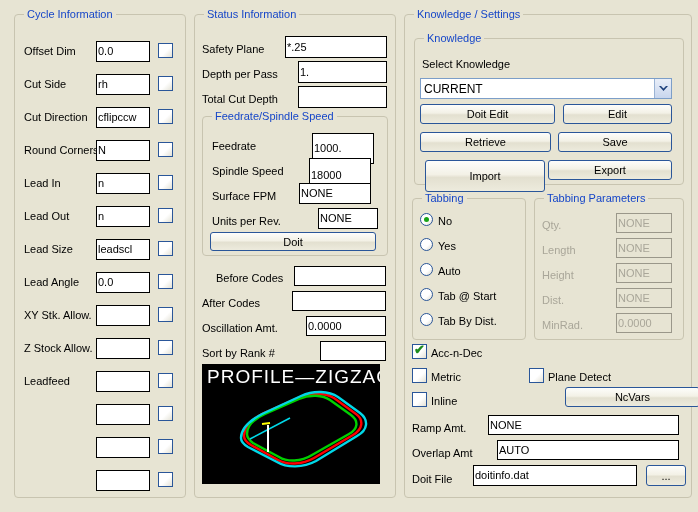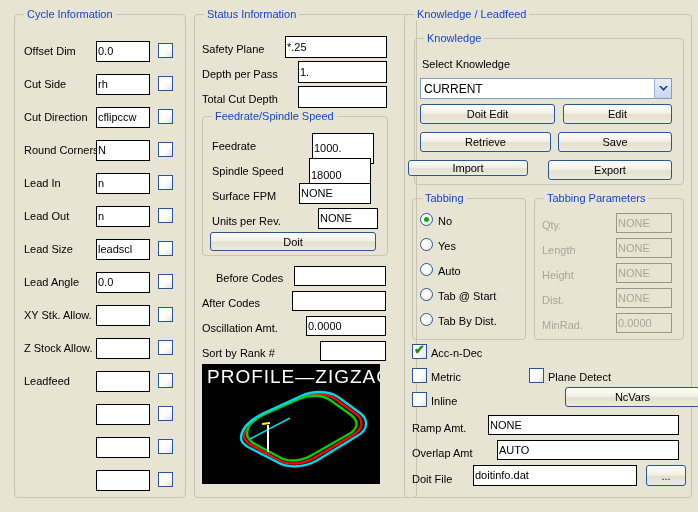--- a/index.html
+++ b/index.html
@@ -214,21 +214,21 @@
     <div class="fld" style="left:96px; top:404px; width:54px; height:21px;"></div>
     <div class="cbx" style="left:158px; top:406px;"></div>
 
     <div class="fld" style="left:96px; top:437px; width:54px; height:21px;"></div>
     <div class="cbx" style="left:158px; top:439px;"></div>
 
     <div class="fld" style="left:96px; top:470px; width:54px; height:21px;"></div>
     <div class="cbx" style="left:158px; top:472px;"></div>
   </div>
 
-  <div class="group" style="left:194px; top:14px; width:200px; height:482px;padding-left:21px;">
+  <div class="group" style="left:194px; top:14px; width:200px; height:482px;">
     <span class="legend">Status Information</span>
   </div>
 
   <span class="lbl" style="left:202px; top:43px;">Safety Plane</span>
   <div class="fld" style="left:285px; top:36px; width:102px; height:22px;">*.25</div>
 
   <span class="lbl" style="left:202px; top:68px;">Depth per Pass</span>
   <div class="fld" style="left:298px; top:61px; width:89px; height:22px;">1.</div>
 
   <span class="lbl" style="left:202px; top:93px;">Total Cut Depth</span>
@@ -272,21 +272,21 @@
         <path d="M45 70 C 45 62, 52 55, 63 50 L 97 35 C 108 30, 121 31, 128 36 L 149 51 C 157 57, 156 65, 147 70 L 110 91 C 99 98, 85 98, 77 93 L 51 79 C 47 76, 45 73, 45 70 Z" stroke="#00d000"></path>
         <path d="M39 74 C 39 65, 47 57, 60 50 L 99 32 C 112 26, 127 27, 136 33 L 158 49 C 167 56, 166 66, 155 72 L 114 97 C 101 104, 85 104, 75 98 L 46 83 C 41 80, 39 77, 39 74 Z" stroke="#00d8e8"></path>
       </g>
       <path d="M48 75 L 88 54" stroke="#00d8e8" stroke-width="1.6" fill="none"></path>
       <path d="M66 61 L 66 88" stroke="#ffffff" stroke-width="2" fill="none"></path>
       <path d="M60 60 L 68 59" stroke="#ffff00" stroke-width="2" fill="none"></path>
     </svg>
   </div>
 
   <div class="group" style="left:404px; top:14px; width:286px; height:482px;">
-    <span class="legend">Knowledge / Leadfeed</span>
+    <span class="legend">Knowledge / Settings</span>
   </div>
 
   <div class="group" style="left:414px; top:38px; width:268px; height:145px;">
     <span class="legend">Knowledge</span>
   </div>
 
   <span class="lbl" style="left:422px; top:58px;">Select Knowledge</span>
 
   <div class="combo" style="left:420px; top:78px; width:252px; height:21px;">
     <span class="val">CURRENT</span>
@@ -296,21 +296,21 @@
         </svg>
     </span>
   </div>
 
   <div class="btn" style="left:420px; top:104px; width:135px; height:20px;">Doit Edit</div>
   <div class="btn" style="left:563px; top:104px; width:109px; height:20px;">Edit</div>
 
   <div class="btn" style="left:420px; top:132px; width:131px; height:20px;">Retrieve</div>
   <div class="btn" style="left:558px; top:132px; width:114px; height:20px;">Save</div>
 
-  <div class="btn" style="left:408px; top:160px; width:120px; height:16px;">Import</div>
+  <div class="btn" style="left:425px; top:160px; width:120px; height:32px;">Import</div>
   <div class="btn" style="left:548px; top:160px; width:124px; height:20px;">Export</div>
 
   <div class="group" style="left:412px; top:198px; width:112px; height:140px;">
     <span class="legend">Tabbing</span>
   </div>
 
   <div class="rad" style="left:420px; top:213px;">
     <span class="dot"></span>
   </div>
   <span class="lbl" style="left:438px; top:215px;">No</span>

